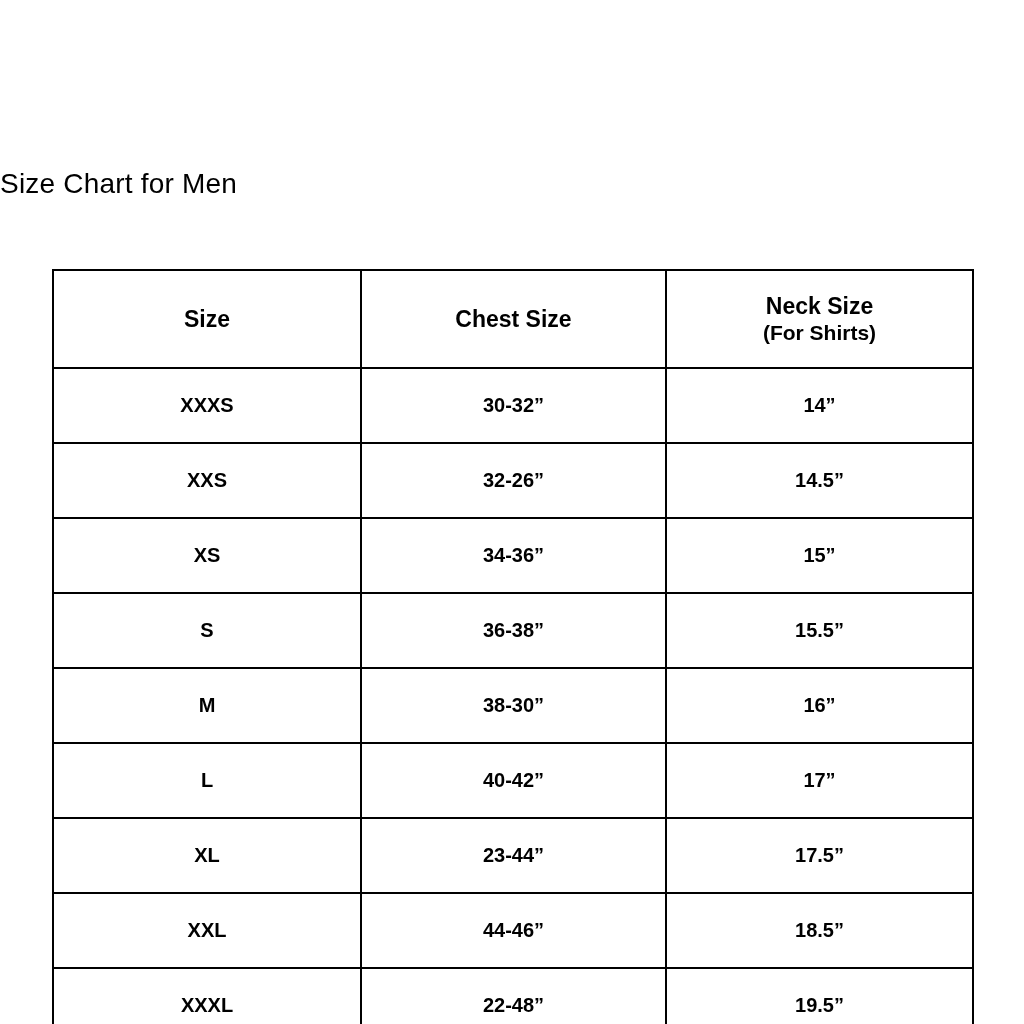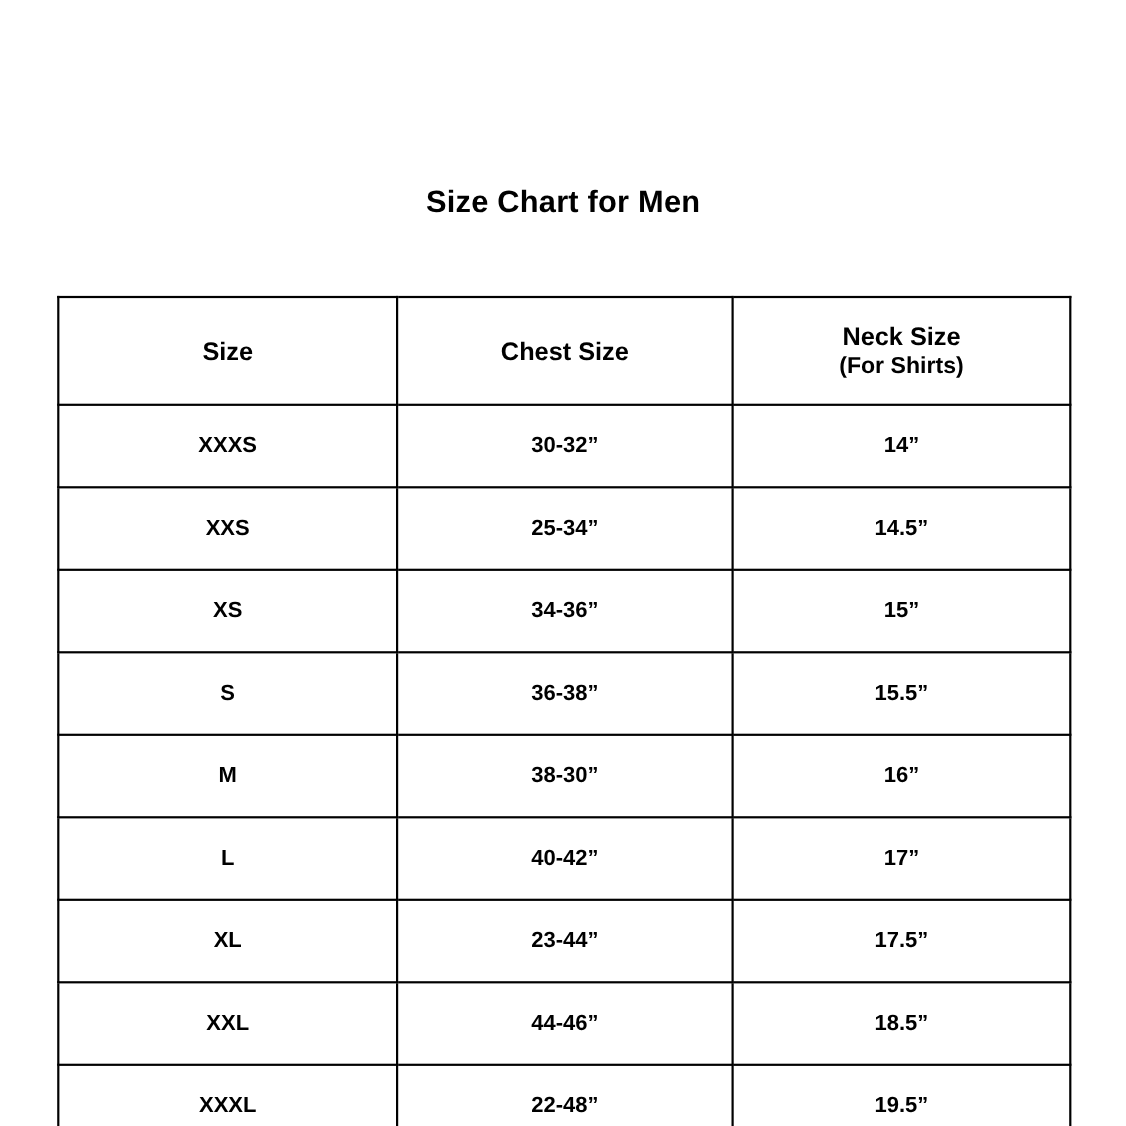--- a/index.html
+++ b/index.html
@@ -21,23 +21,22 @@
     top: 0;
     width: 1024px;
     height: 1024px;
     background: #ffffff;
   }
   .title {
     position: absolute;
     left: 0;
     top: 168px;
     width: 1024px;
-    text-align: center;
     font-size: 28px;
-    font-weight: bold;
+    font-weight: normal;
     letter-spacing: 0.2px;
     color: #000000;
   }
   .table-wrap {
     position: absolute;
     left: 52px;
     top: 240px;
     width: 920px;
   }
   table.size-table {
@@ -104,21 +103,21 @@
         </tr>
       </thead>
       <tbody>
         <tr>
           <td>XXXS</td>
           <td>30-32”</td>
           <td>14”</td>
         </tr>
         <tr>
           <td>XXS</td>
-          <td>25-34”</td>
+          <td>32-26”</td>
           <td>14.5”</td>
         </tr>
         <tr>
           <td>XS</td>
           <td>34-36”</td>
           <td>15”</td>
         </tr>
         <tr>
           <td>S</td>
           <td>36-38”</td>

